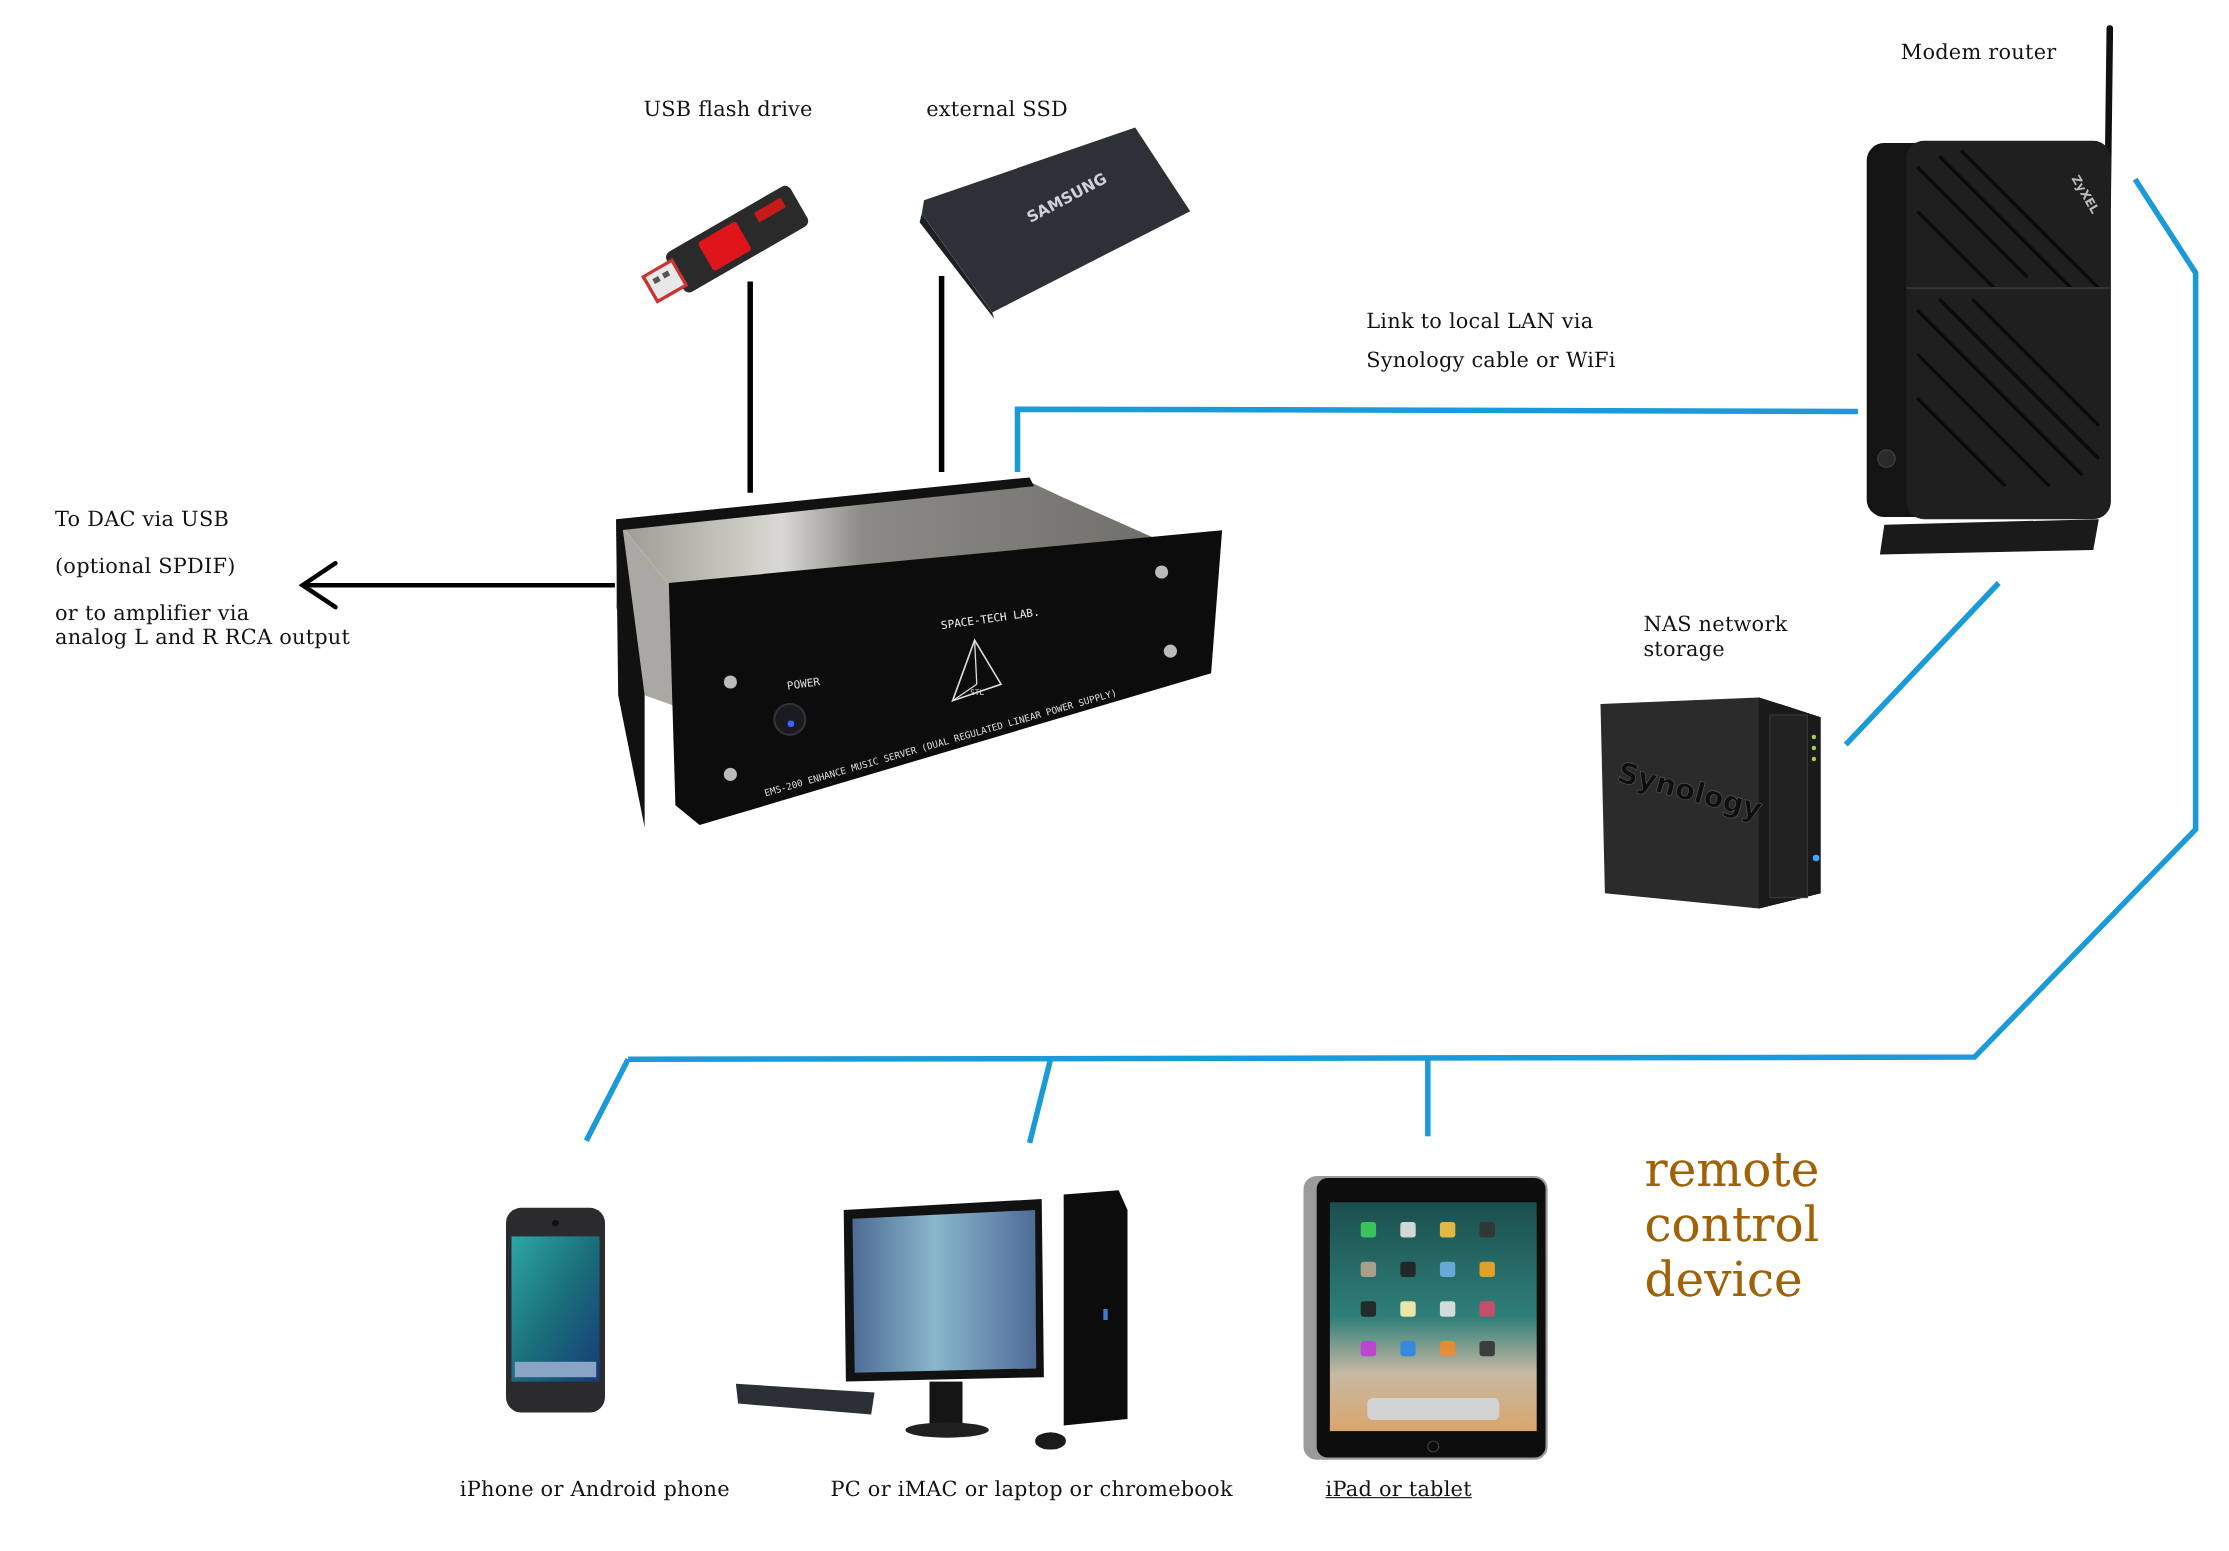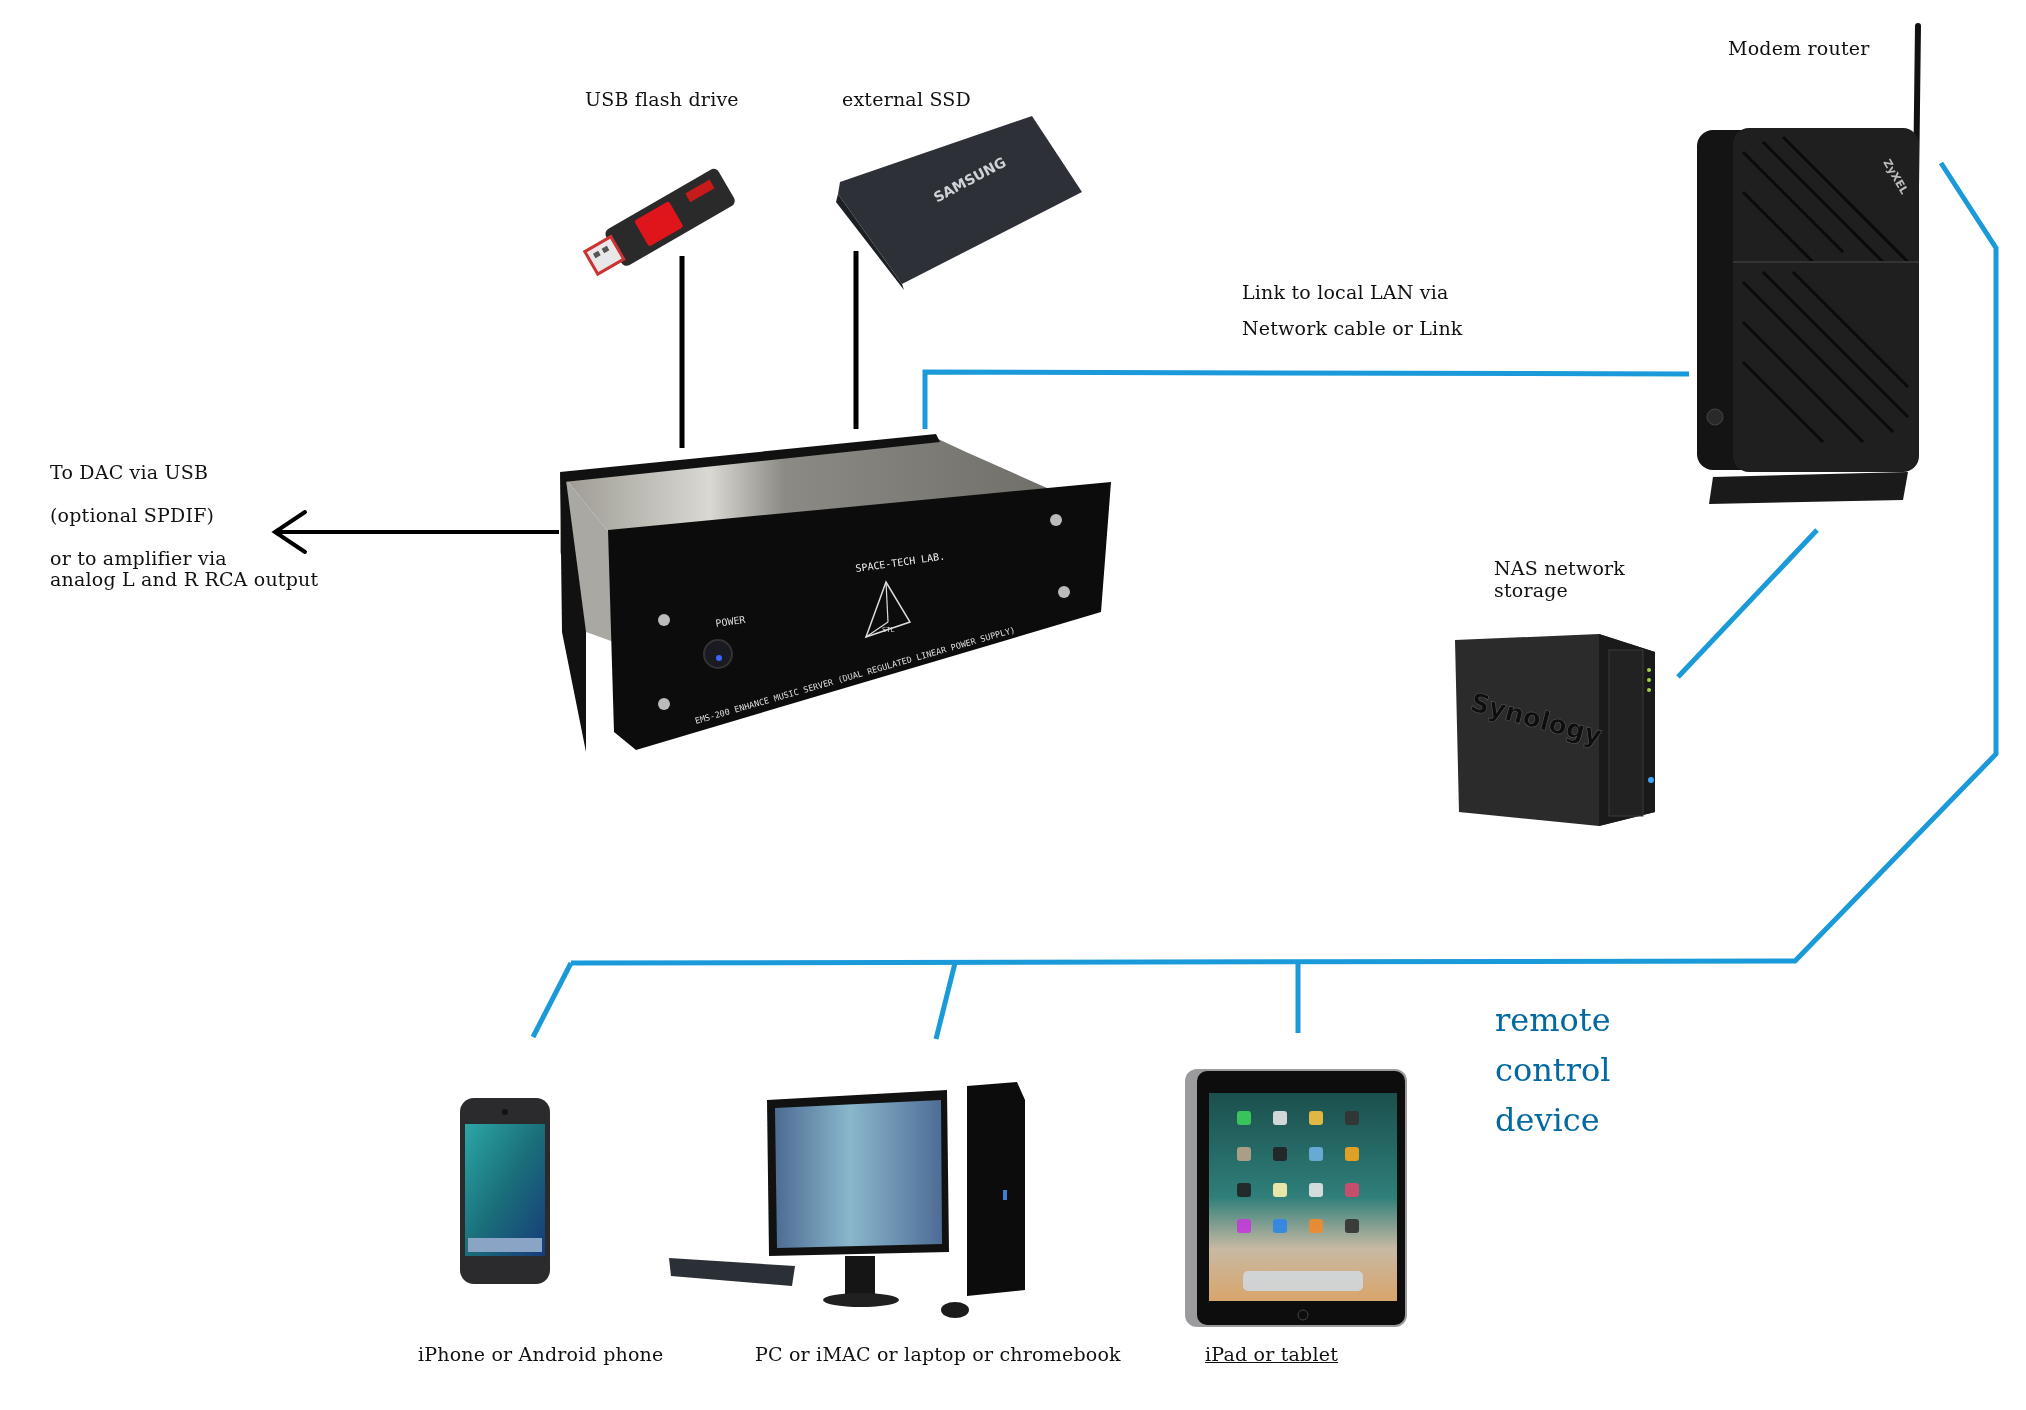--- a/index.html
+++ b/index.html
@@ -1,19 +1,19 @@
 <!DOCTYPE html>
 <html><head>
 <meta charset="utf-8">
 <style>
   html, body { margin:0; padding:0; background:#ffffff; }
   #canvas { position:relative; width:2026px; height:1410px; background:#ffffff; overflow:hidden;
     font-family:"DejaVu Serif", "Liberation Serif", serif; color:#111; }
   .lbl { position:absolute; font-size:19px; white-space:nowrap; line-height:1; letter-spacing:0.2px; }
-  .big { position:absolute; font-size:32px; line-height:50px; font-family:"DejaVu Serif", serif; color:#0369a1; }
+  .big { position:absolute; font-size:44px; line-height:50px; font-family:"DejaVu Serif", serif; color:#a16207;margin-top:44px; }
   .note { position:absolute; font-size:18px; line-height:21px; width:380px; }
   svg.wires { position:absolute; left:0; top:0; }
   .dev { position:absolute; }
 </style>
 </head>
 <body>
 
 <div id="canvas">
 
   <svg class="wires" width="2026" height="1410">
@@ -26,21 +26,21 @@
     <polyline points="1941,163 1996,248 1996,754 1795,961 571,963" fill="none" stroke="#1a9ad9" stroke-width="5"></polyline>
     <line x1="571" y1="963" x2="533" y2="1037" stroke="#1a9ad9" stroke-width="5"></line>
     <line x1="955" y1="963" x2="936" y2="1039" stroke="#1a9ad9" stroke-width="5"></line>
     <line x1="1298" y1="963" x2="1298" y2="1033" stroke="#1a9ad9" stroke-width="5"></line>
   </svg>
 
   <span class="lbl" style="left:585px;top:90px;">USB flash drive</span>
   <span class="lbl" style="left:842px;top:90px;">external SSD</span>
   <span class="lbl" style="left:1728px;top:39px;">Modem router</span>
   <span class="lbl" style="left:1242px;top:283px;">Link to local LAN via</span>
-  <span class="lbl" style="left:1242px;top:319px;">Network cable  or Link</span>
+  <span class="lbl" style="left:1242px;top:319px;">Synology cable  or WiFi</span>
   <span class="lbl" style="left:1494px;top:559px;">NAS network</span>
   <span class="lbl" style="left:1494px;top:581px;">storage</span>
   <span class="lbl" style="left:50px;top:463px;">To DAC via USB</span>
   <span class="lbl" style="left:50px;top:506px;">(optional SPDIF)</span>
   <span class="lbl" style="left:50px;top:549px;">or to amplifier via</span>
   <span class="lbl" style="left:50px;top:570px;">analog L and R RCA output</span>
 
   <svg class="dev" style="left:575px;top:148px;" width="185" height="140">
     <g transform="rotate(-30 92 70)">
       <rect x="30" y="50" width="130" height="42" rx="6" fill="#2a2a2a"></rect>

